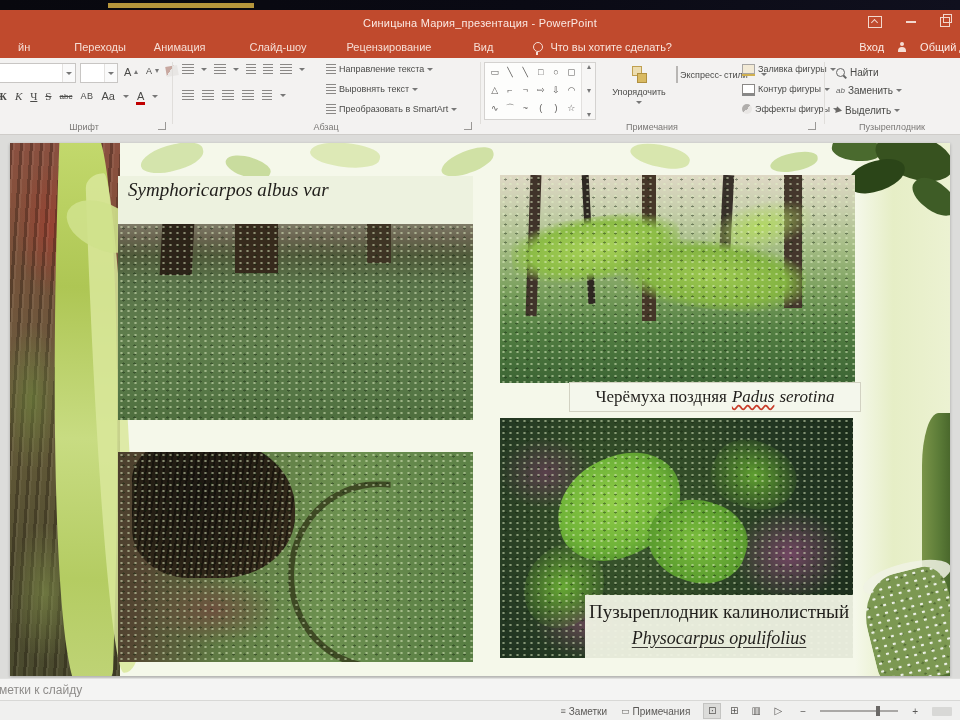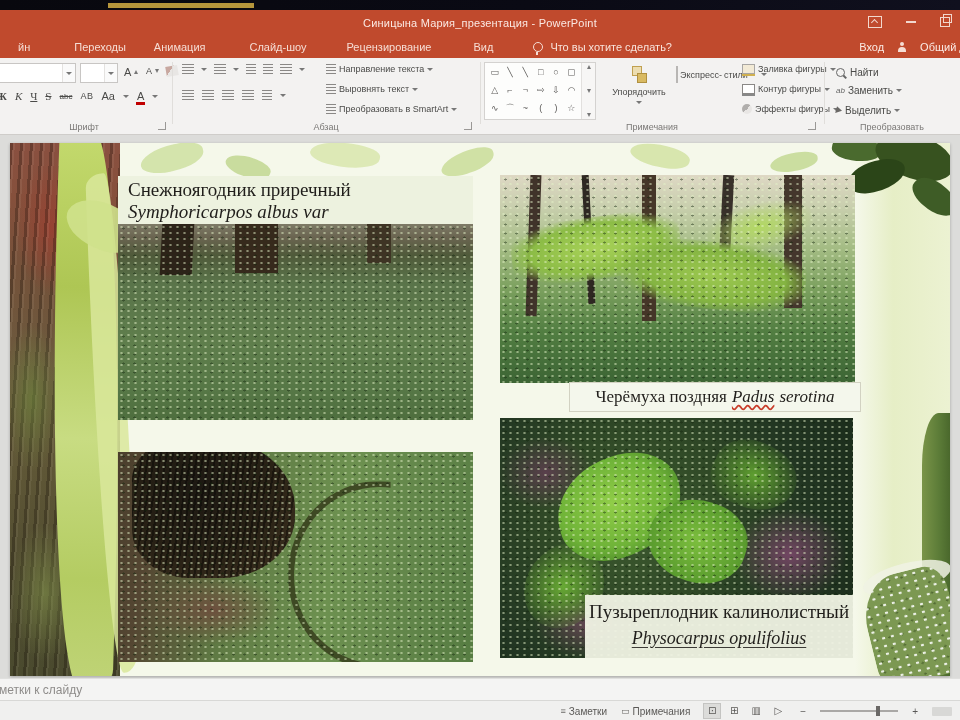--- a/index.html
+++ b/index.html
@@ -379,21 +379,21 @@
     <div class="rbtn" style="left:836px;top:27px;font-size:10px;">
       <span class="ab-ico">ab</span>
       <span>Заменить</span>
       <span class="dd"></span>
     </div>
     <div class="rbtn" style="left:836px;top:47px;font-size:10px;">
       <span class="sel-ico"></span>
       <span>Выделить</span>
       <span class="dd"></span>
     </div>
-    <div class="grp-label" style="left:824px;width:136px;">Преобразовать</div>
+    <div class="grp-label" style="left:824px;width:136px;">Пузыреплодник</div>
   </div>
 
   <div class="workspace">
     <div class="slide">
 
       <div class="edge-left">
         <div class="redpatch"></div>
           <div class="bark"></div>
           <div class="moss1"></div>
           <div class="moss2"></div>
@@ -410,21 +410,20 @@
       <div class="edge-right"></div>
       <span class="dl dl4"></span>
       <span class="dl dl1"></span>
       <span class="dl dl2"></span>
       <span class="dl dl3"></span>
       <div class="r-trunk"></div>
       <div class="moss-top"></div>
       <div class="moss-log"></div>
 
       <div class="plabel lbl1">
-        <div>Снежноягодник приречный</div>
         <div class="lat">Symphoricarpos albus var</div>
       </div>
       <div class="photo ph1">
         <div class="tr1"></div>
           <div class="tr2"></div>
           <div class="tr3"></div>
           <div class="speck"></div>
       </div>
 
       <div class="photo ph2">

